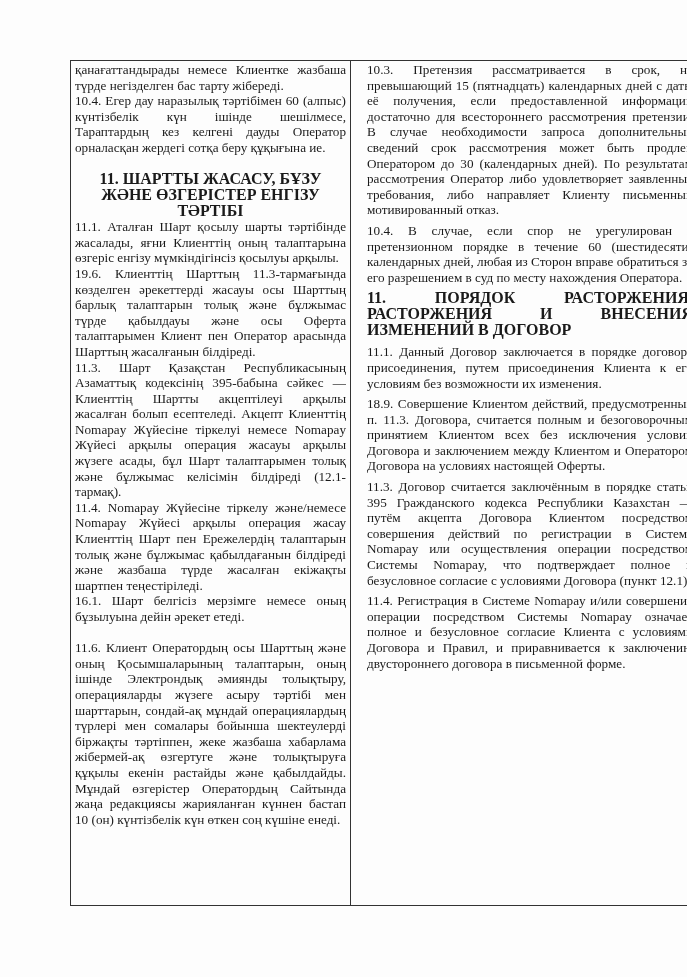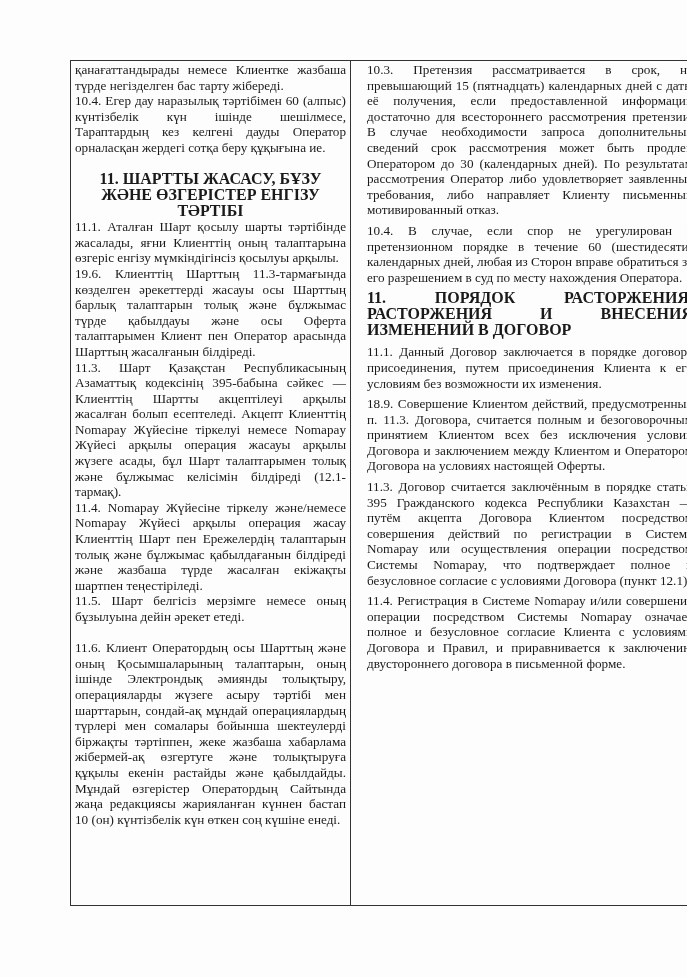--- a/index.html
+++ b/index.html
@@ -28,21 +28,21 @@
 <div class="page-table">
   <div class="col col-left">
     <p>қанағаттандырады немесе Клиентке жазбаша түрде негізделген бас тарту жібереді.</p>
     <p>10.4. Егер дау наразылық тәртібімен 60 (алпыс) күнтізбелік күн ішінде шешілмесе, Тараптардың кез келгені дауды Оператор орналасқан жердегі сотқа беру құқығына ие.</p>
     <div class="gap"></div>
     <h2 class="h-left">11. ШАРТТЫ ЖАСАСУ, БҰЗУ ЖӘНЕ ӨЗГЕРІСТЕР ЕНГІЗУ ТӘРТІБІ</h2>
     <p>11.1. Аталған Шарт қосылу шарты тәртібінде жасалады, яғни Клиенттің оның талаптарына өзгеріс енгізу мүмкіндігінсіз қосылуы арқылы.</p>
     <p>19.6. Клиенттің Шарттың 11.3-тармағында көзделген әрекеттерді жасауы осы Шарттың барлық талаптарын толық және бұлжымас түрде қабылдауы және осы Оферта талаптарымен Клиент пен Оператор арасында Шарттың жасалғанын білдіреді.</p>
     <p>11.3. Шарт Қазақстан Республикасының Азаматтық кодексінің 395-бабына сәйкес — Клиенттің Шартты акцептілеуі арқылы жасалған болып есептеледі. Акцепт Клиенттің Nomapay Жүйесіне тіркелуі немесе Nomapay Жүйесі арқылы операция жасауы арқылы жүзеге асады, бұл Шарт талаптарымен толық және бұлжымас келісімін білдіреді (12.1-тармақ).</p>
     <p>11.4. Nomapay Жүйесіне тіркелу және/немесе Nomapay Жүйесі арқылы операция жасау Клиенттің Шарт пен Ережелердің талаптарын толық және бұлжымас қабылдағанын білдіреді және жазбаша түрде жасалған екіжақты шартпен теңестіріледі.</p>
-    <p>11.5. Шарт белгісіз мерзімге немесе оның бұзылуына дейін әрекет етеді.</p>
+    <p>16.1. Шарт белгісіз мерзімге немесе оның бұзылуына дейін әрекет етеді.</p>
     <div class="gap"></div>
     <p>11.6. Клиент Оператордың осы Шарттың және оның Қосымшаларының талаптарын, оның ішінде Электрондық әмиянды толықтыру, операцияларды жүзеге асыру тәртібі мен шарттарын, сондай-ақ мұндай операциялардың түрлері мен сомалары бойынша шектеулерді біржақты тәртіппен, жеке жазбаша хабарлама жібермей-ақ өзгертуге және толықтыруға құқылы екенін растайды және қабылдайды. Мұндай өзгерістер Оператордың Сайтында жаңа редакциясы жарияланған күннен бастап 10 (он) күнтізбелік күн өткен соң күшіне енеді.</p>
   </div>
   <div class="col col-right">
     <p>10.3. Претензия рассматривается в срок, не превышающий 15 (пятнадцать) календарных дней с даты её получения, если предоставленной информации достаточно для всестороннего рассмотрения претензии. В случае необходимости запроса дополнительных сведений срок рассмотрения может быть продлен Оператором до 30 (календарных дней). По результатам рассмотрения Оператор либо удовлетворяет заявленные требования, либо направляет Клиенту письменный мотивированный отказ.</p>
     <p>10.4. В случае, если спор не урегулирован в претензионном порядке в течение 60 (шестидесяти) календарных дней, любая из Сторон вправе обратиться за его разрешением в суд по месту нахождения Оператора.</p>
     <h2 class="h-right">
       <span class="l1">
         <span>11.</span>
         <span>ПОРЯДОК</span>

